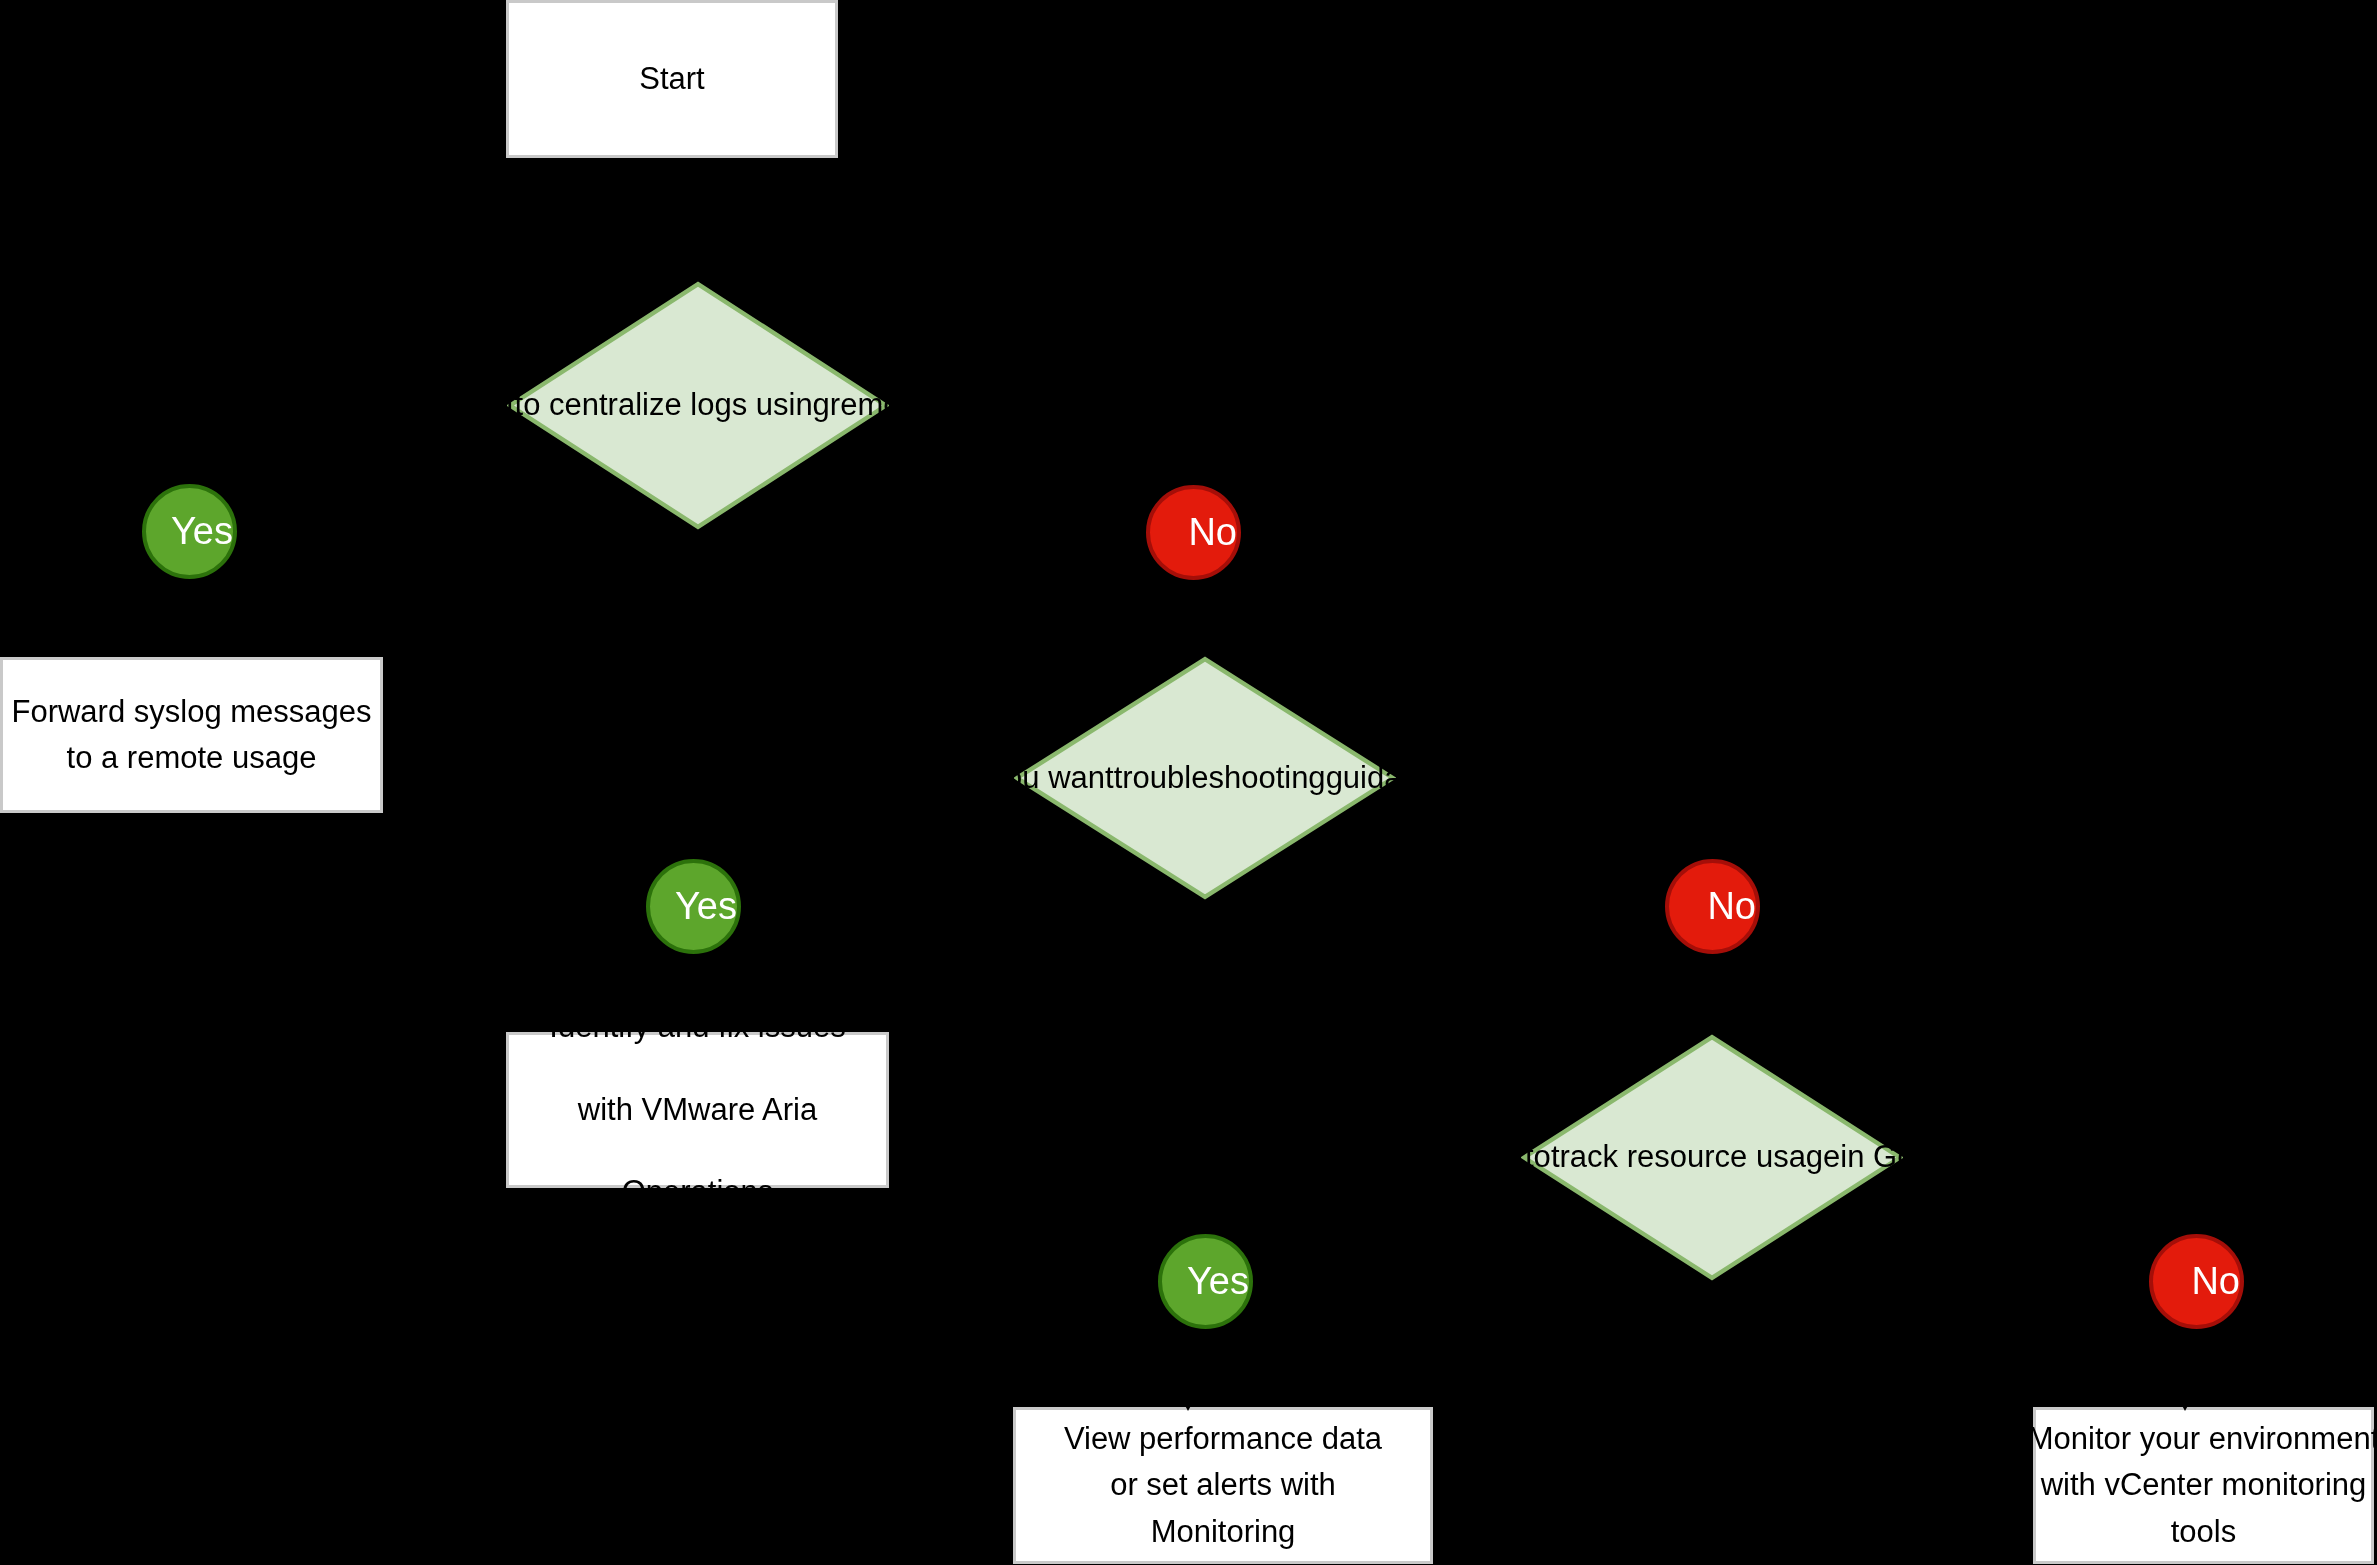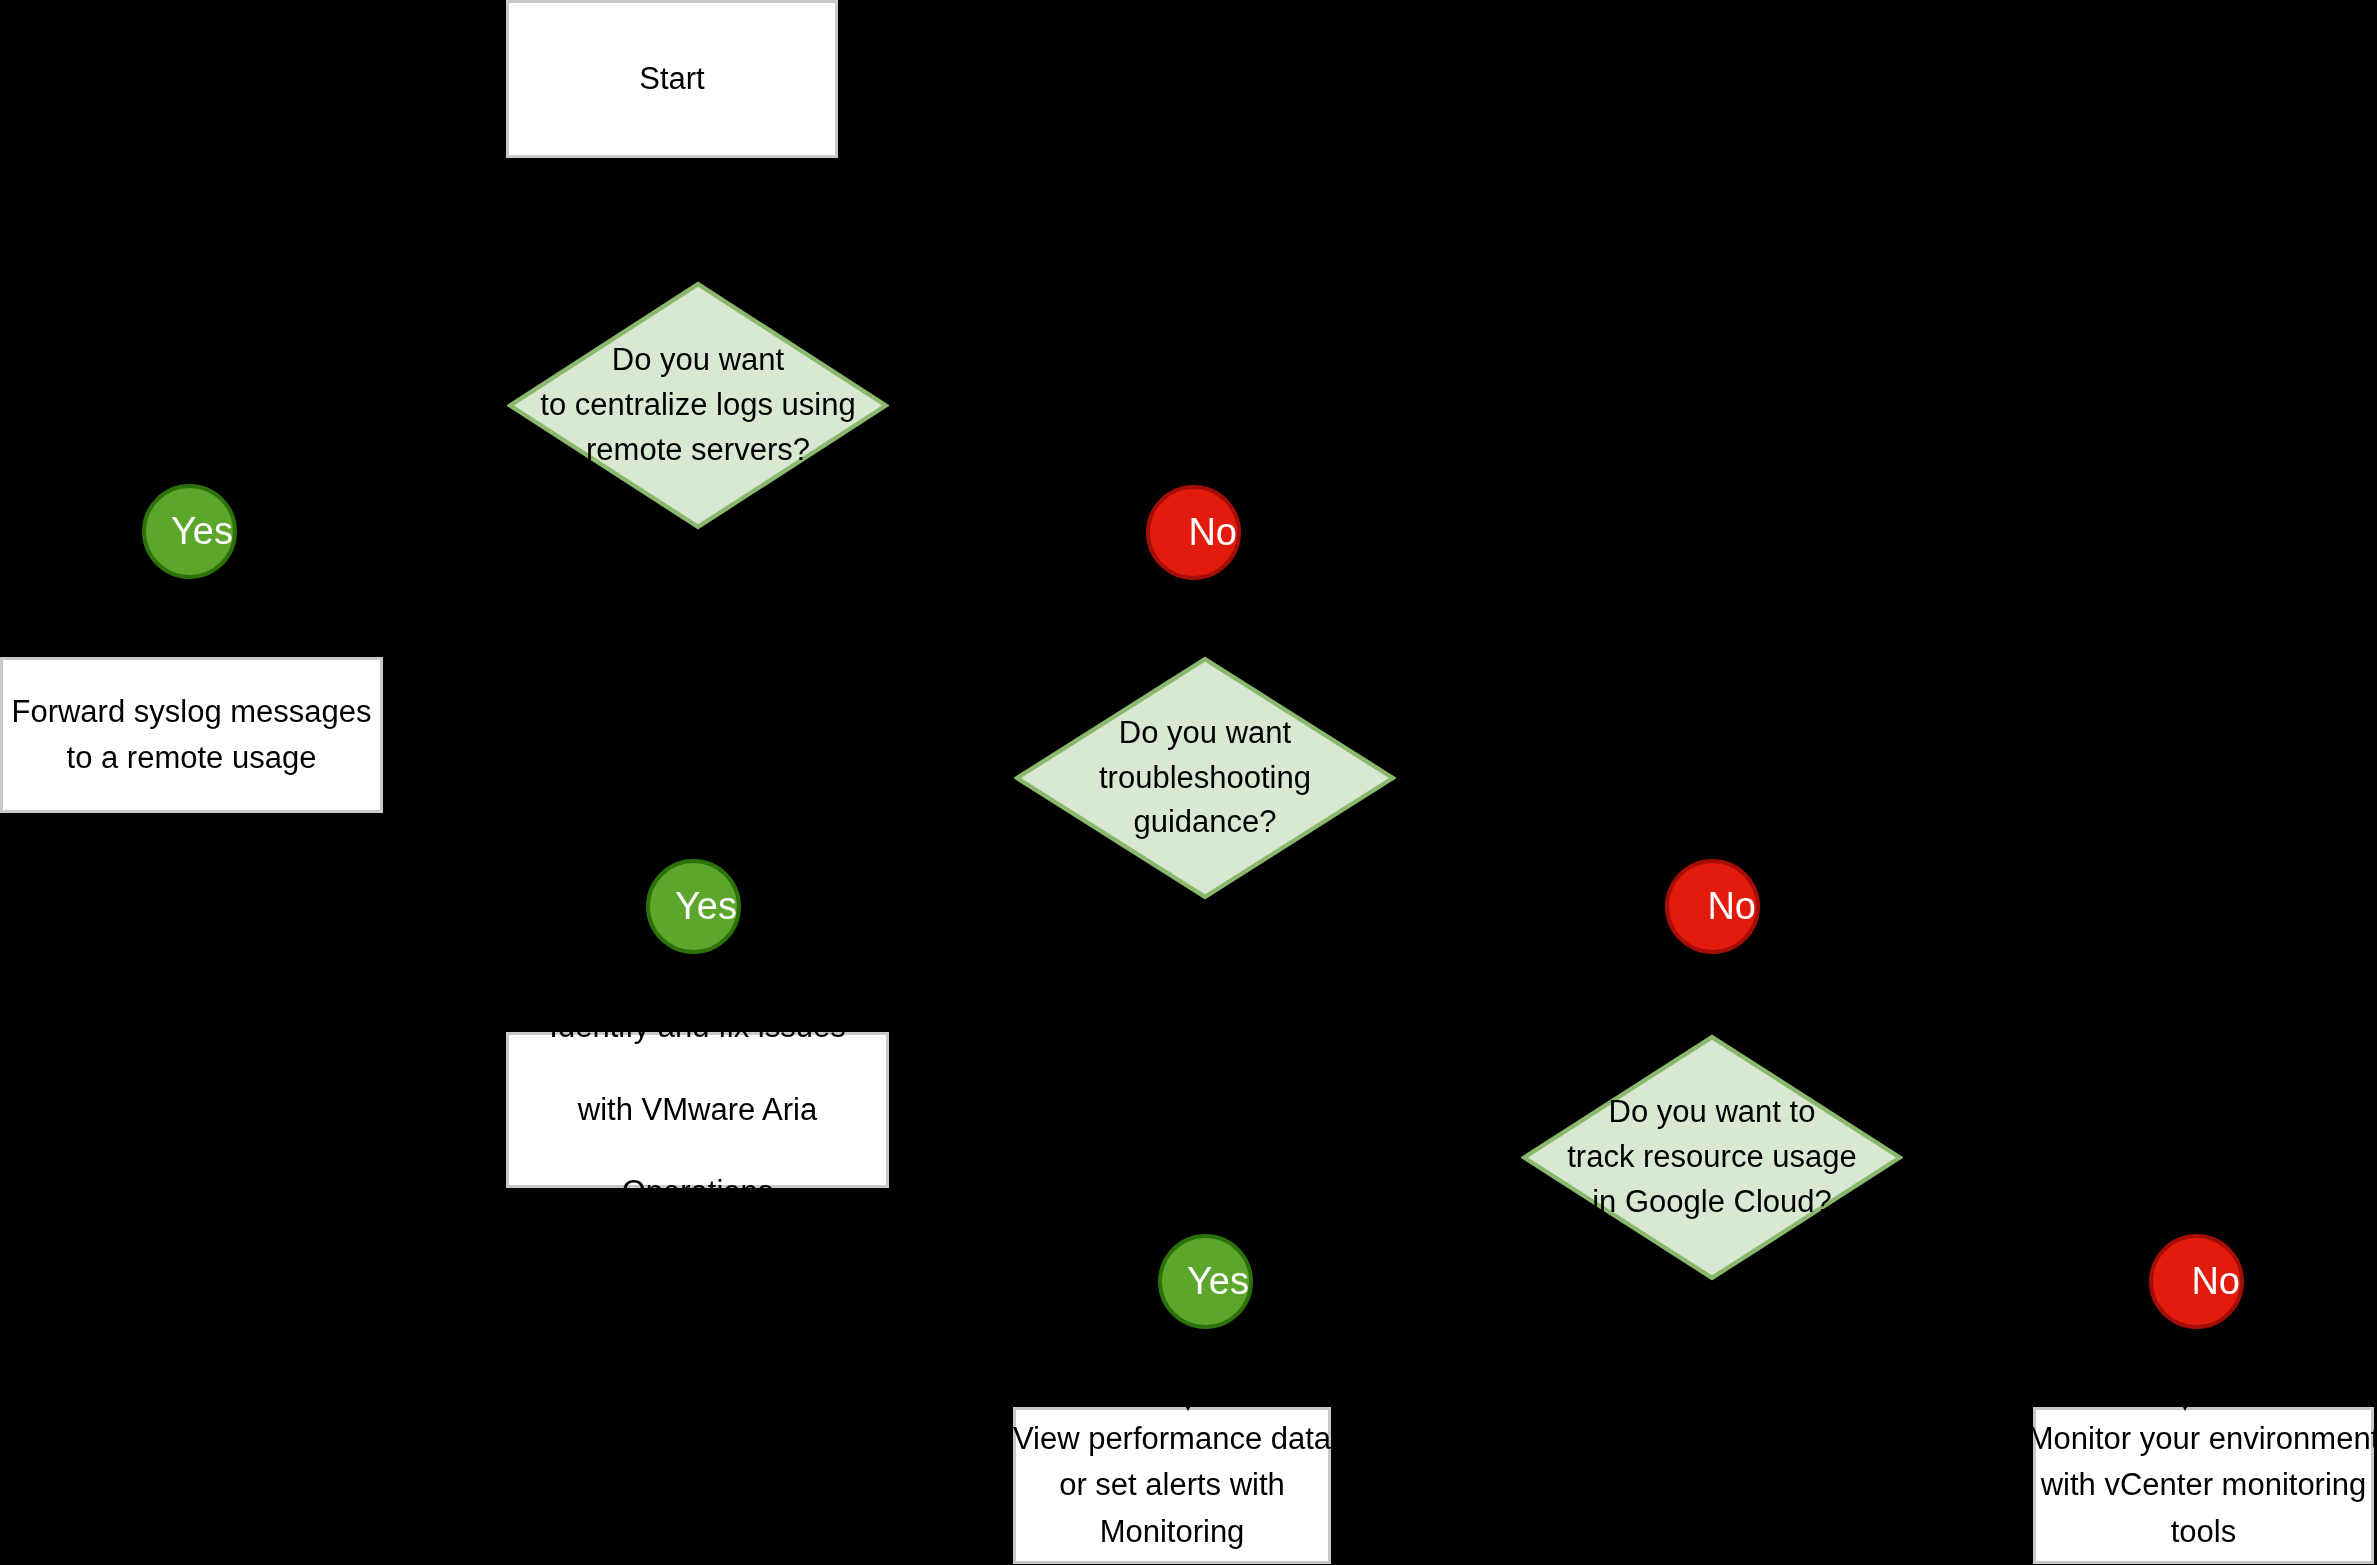--- a/index.html
+++ b/index.html
@@ -30,42 +30,42 @@
     display: flex;
     flex-direction: column;
     align-items: center;
     justify-content: center;
     text-align: center;
     white-space: nowrap;
   }
   .box-start    { left: 506px;  top: 0px;     width: 332px; height: 158px; }
   .box-forward  { left: 0px;    top: 657px;  width: 383px; height: 156px; }
   .box-identify { left: 506px;  top: 1032px;  width: 383px; height: 156px; gap: 36px; }
-  .box-view     { left: 1013px; top: 1407px;  width: 318px; height: 157px; align-items: center; }
+  .box-view     { left: 1013px; top: 1407px;  width: 420px; height: 157px; align-items: center; }
   .box-monitor  { left: 2033px; top: 1407px;  width: 341px; height: 157px; }
   
   .decision {
     position: absolute;
   }
   .decision svg {
     position: absolute;
     inset: 0;
     width: 100%;
     height: 100%;
   }
   .diamond-shape {
     fill: #d9e8d2;
     stroke: #8ab86d;
     stroke-width: 7;
   }
   .decision .decision-text {
     position: absolute;
     inset: 0;
     display: flex;
-    flex-direction: column;
+    flex-direction: row;
     align-items: center;
     justify-content: center;
     text-align: center;
     color: #000000;
     font-size: 31px;
     line-height: 1.45;
     white-space: nowrap;
   }
   .decision-1 { left: 507px;  top: 281px;  width: 382px; height: 249px; }
   .decision-2 { left: 1014px; top: 656px; width: 382px; height: 244px; }

